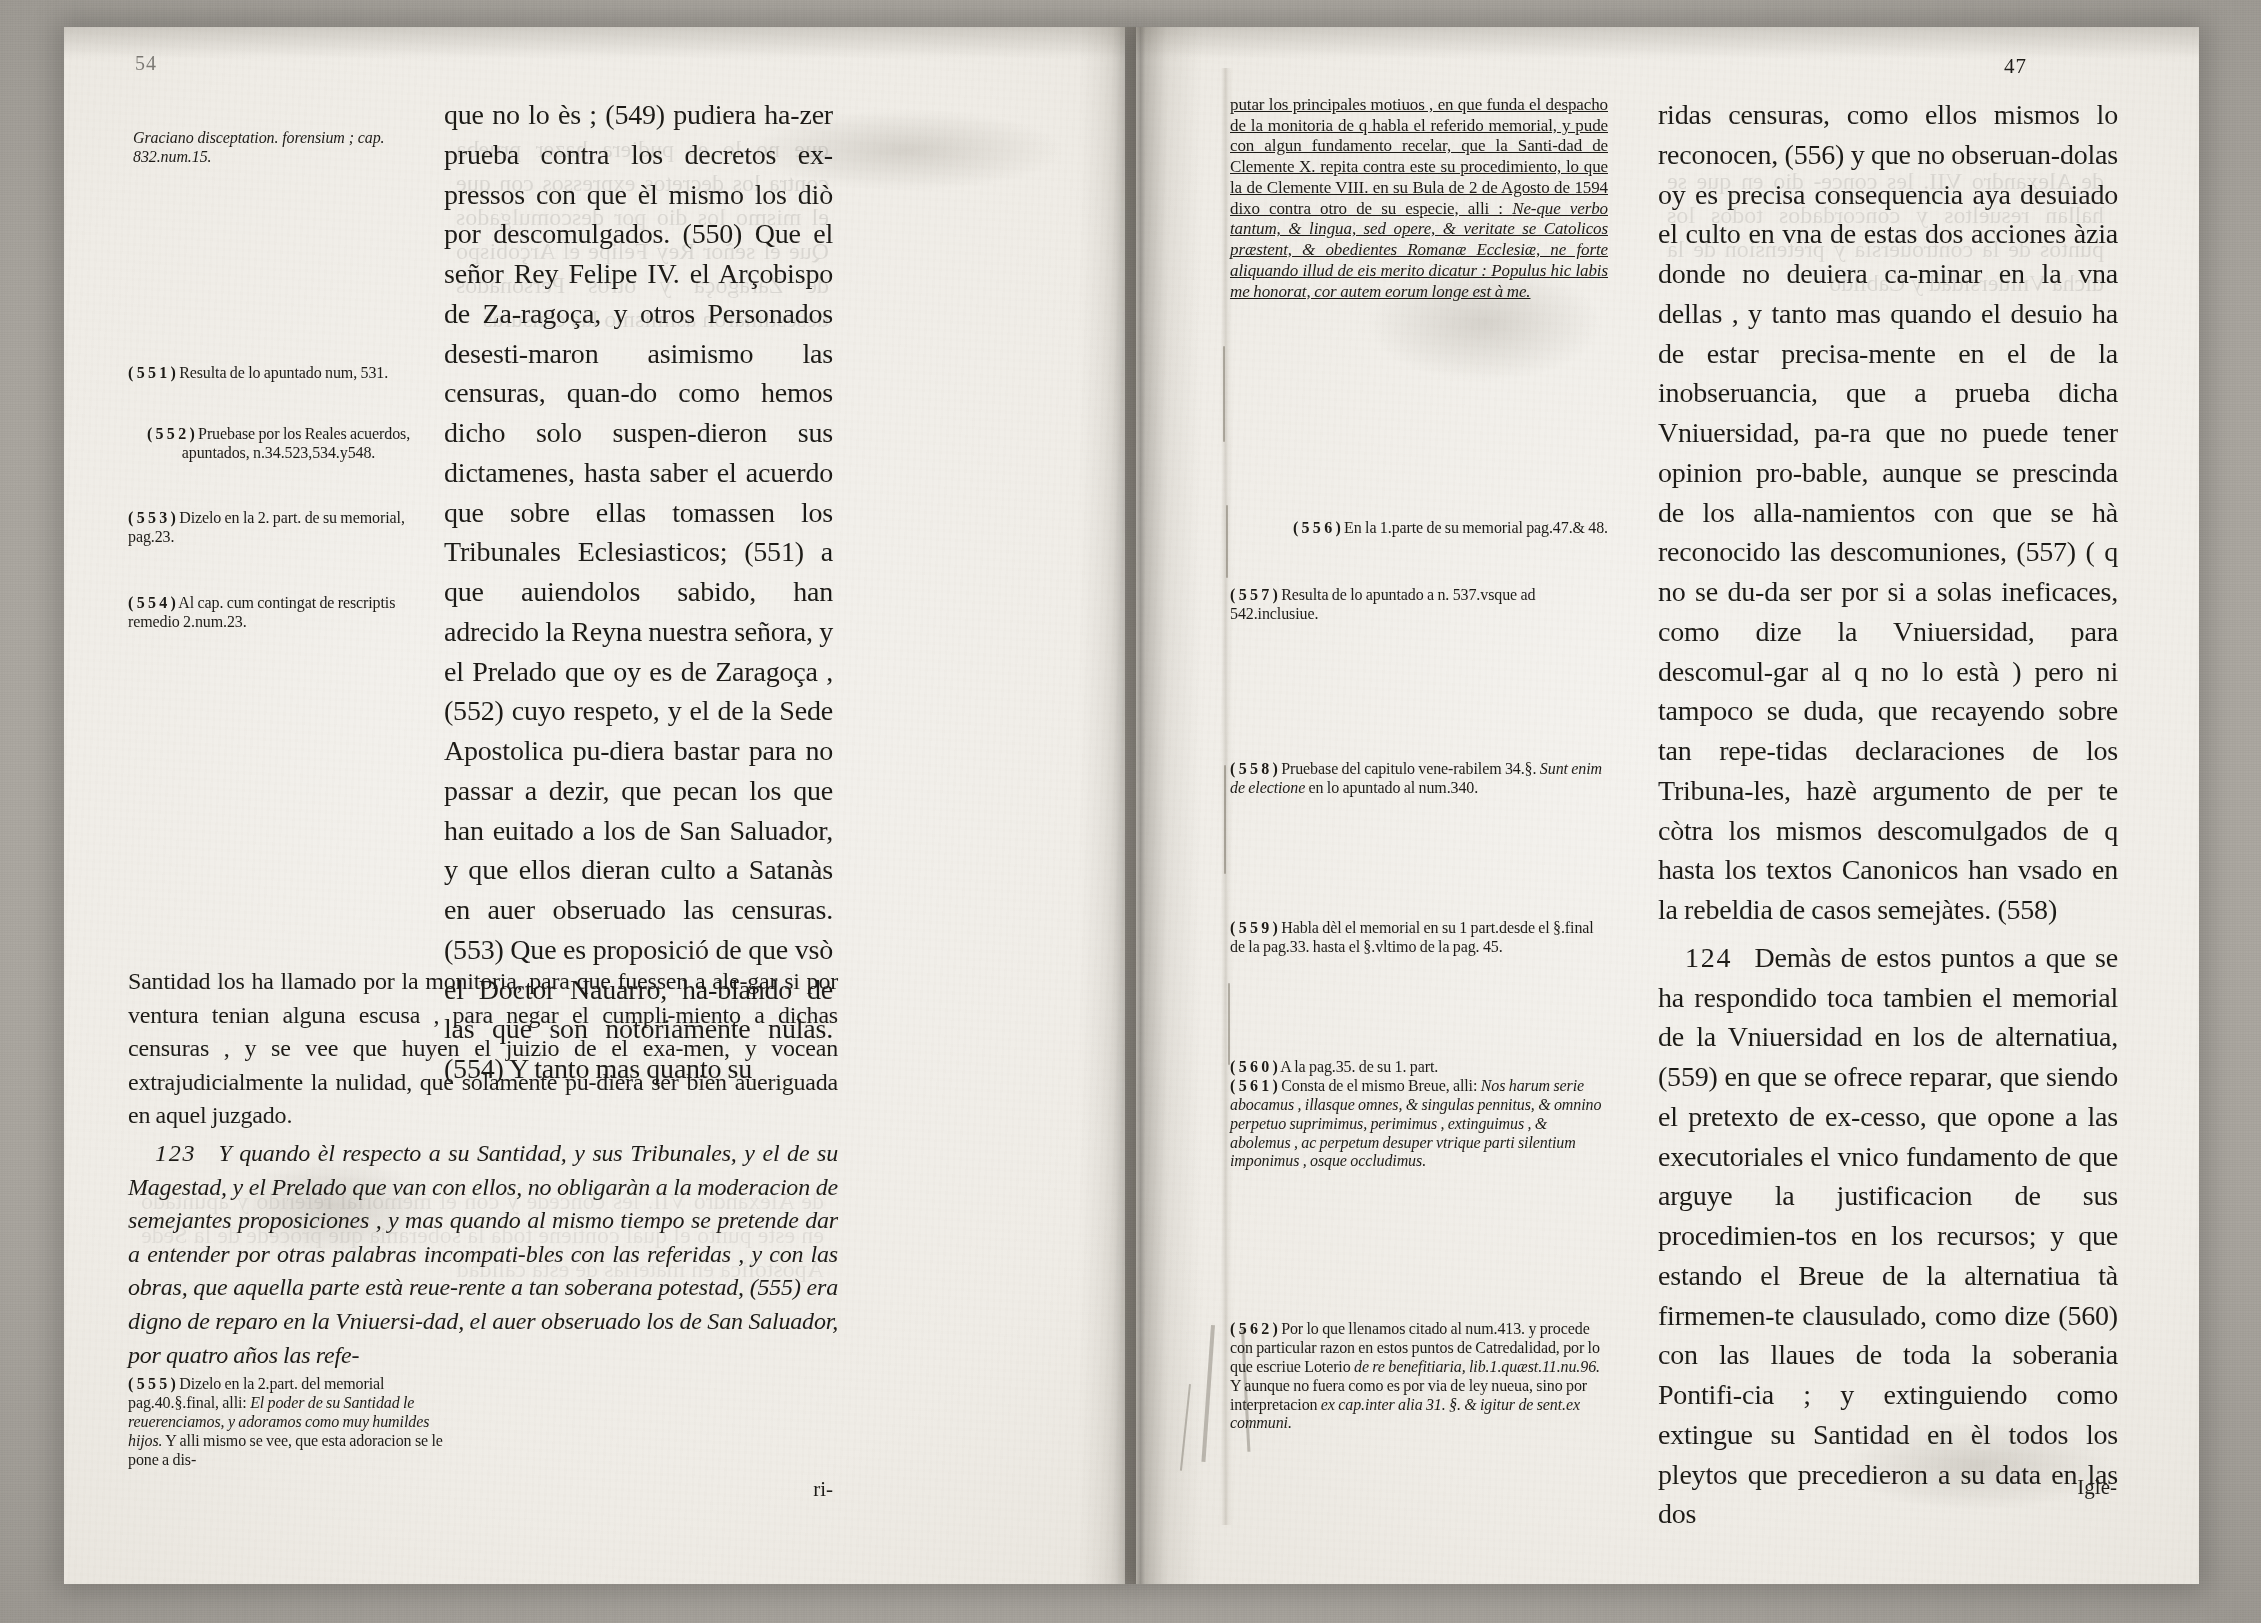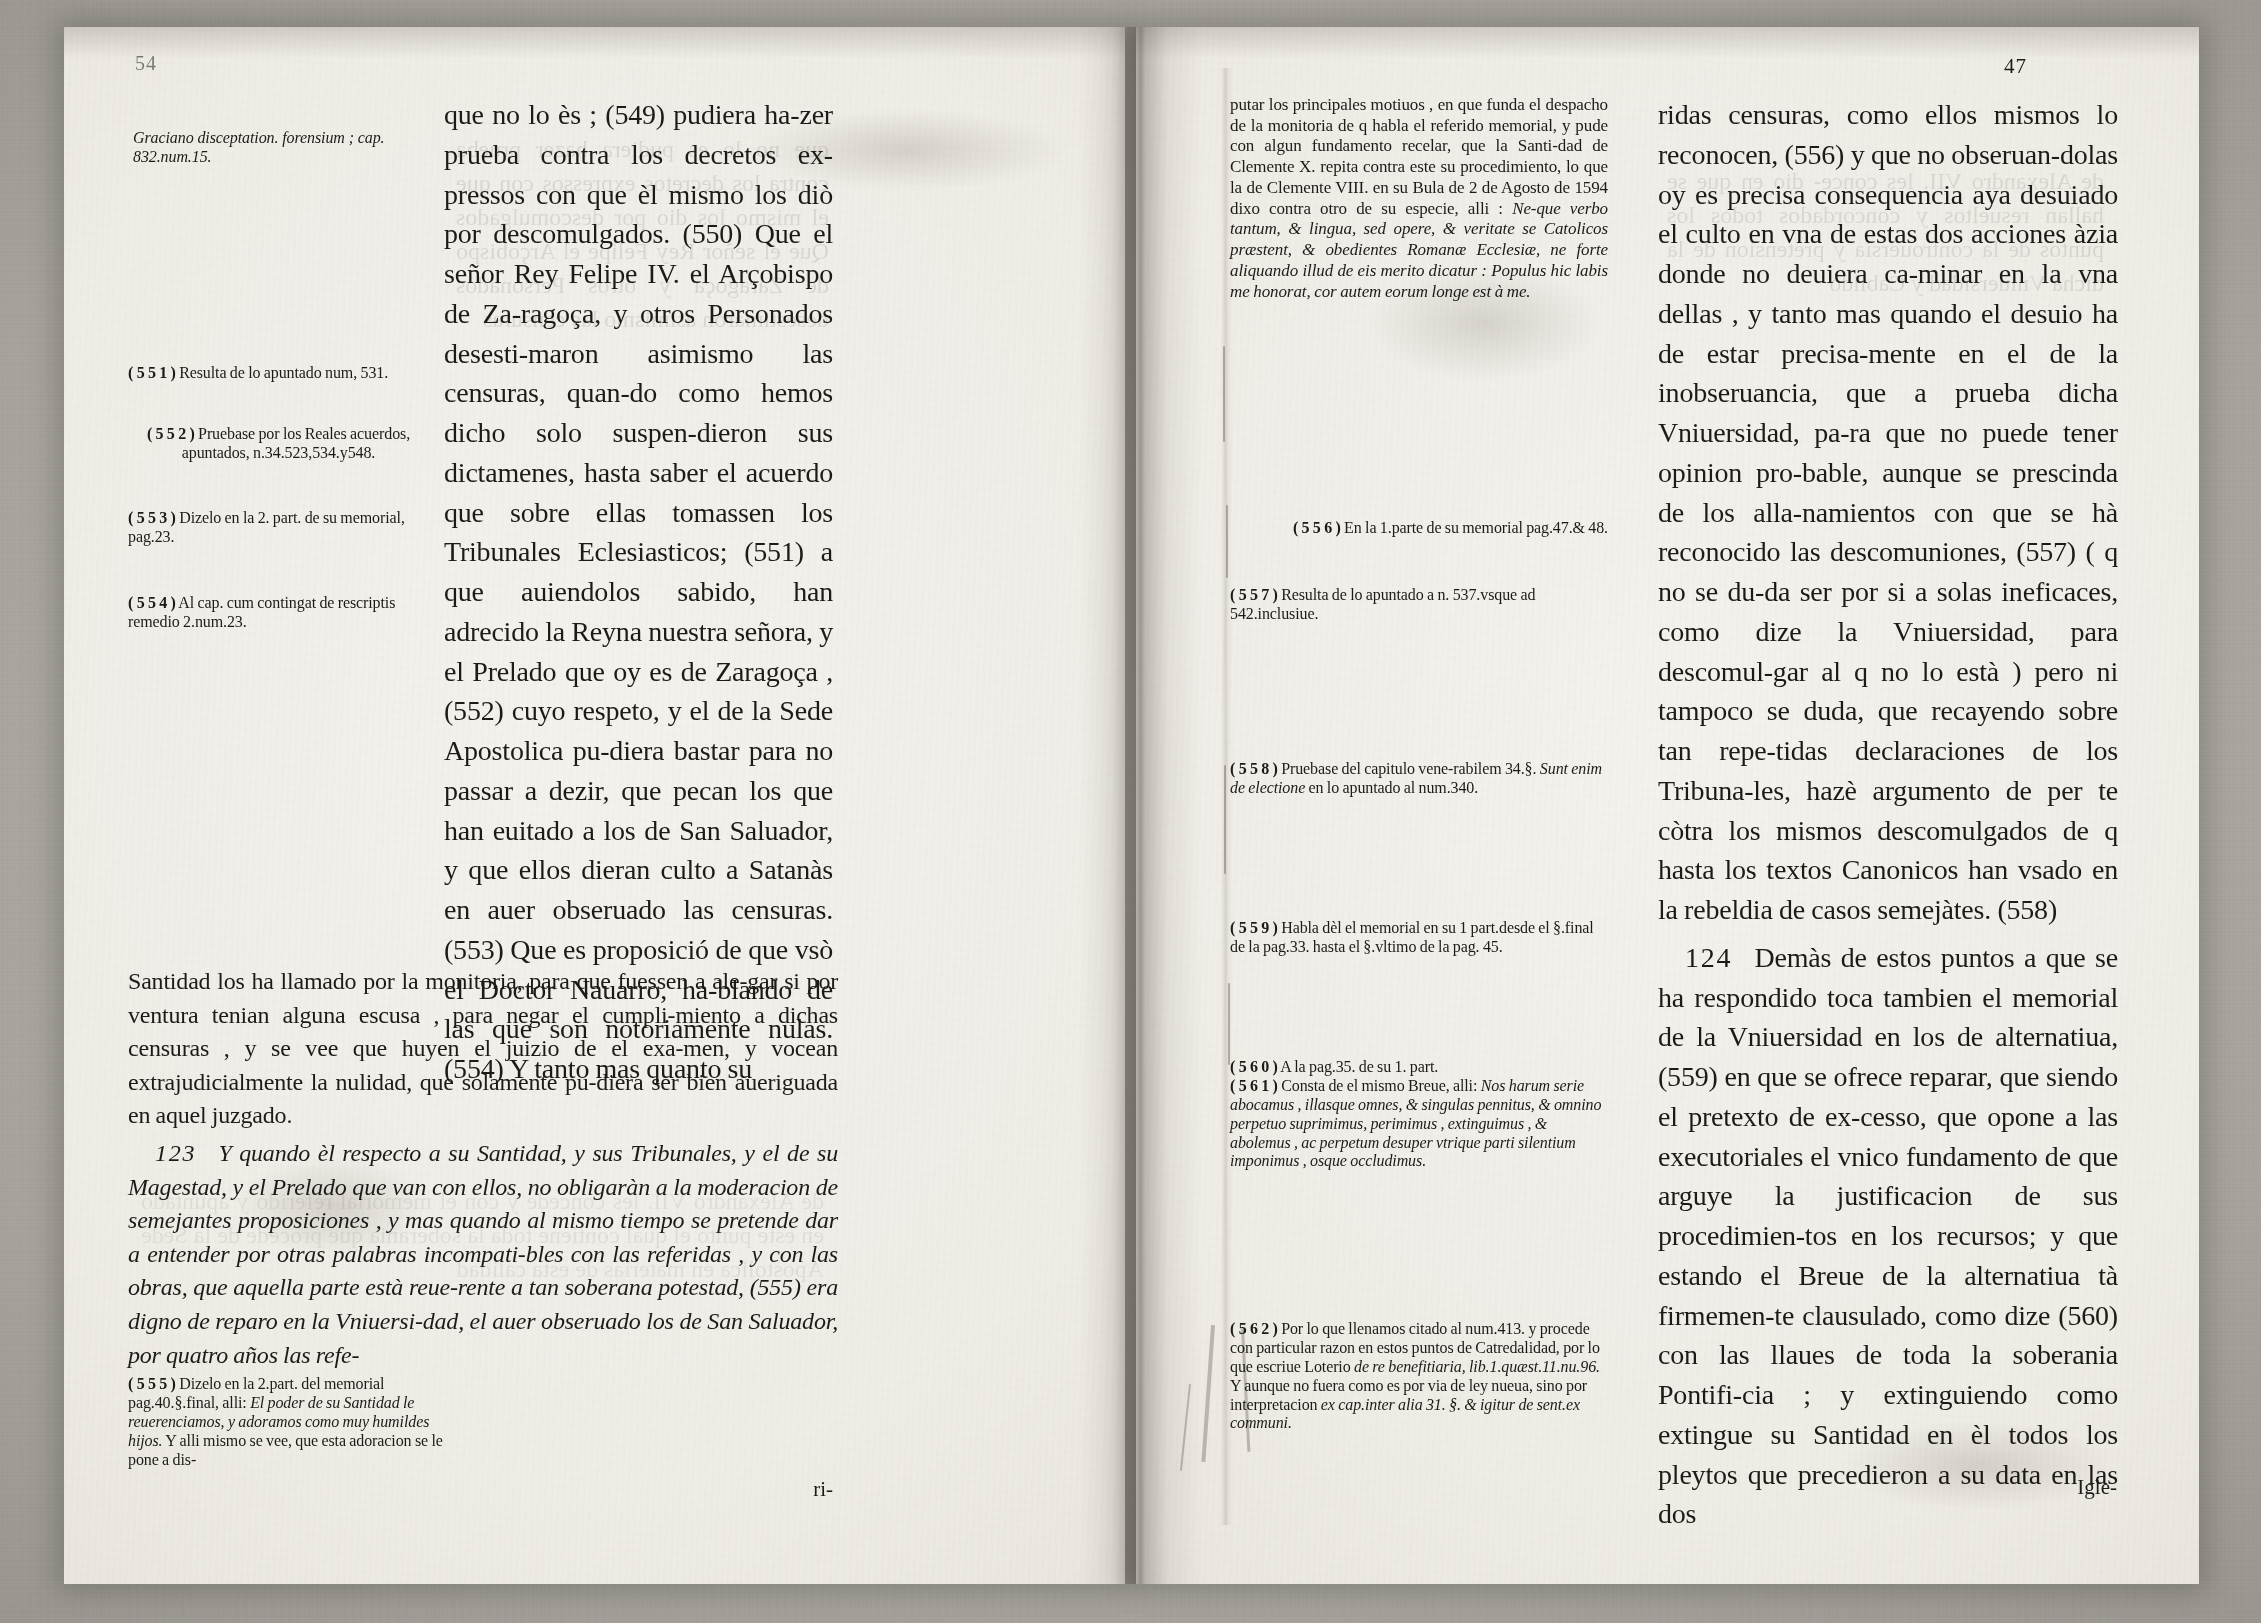--- a/index.html
+++ b/index.html
@@ -256,21 +256,21 @@
         <i>El poder de su Santidad le reuerenciamos, y adoramos como muy humildes hijos.</i>
         <span>Y alli mismo se vee, que esta adoracion se le pone a dis-</span>
       </div>
     </div>
 
     <div class="t catchword" style="position:absolute; left:628px; top:1450px; width:141px;">ri-</div>
 
     <div class="t folio" style="position:absolute; left:1940px; top:27px; width:109px; ">47</div>
 
     <div class="col" style="left:1166px; top:68px; width:378px;">
-      <div class="t note" style="font-size:17px; line-height:1.22; text-align:justify;">
+      <div class="t note" style="font-size:17px; line-height:1.22; text-align:justify;text-decoration:underline;">
         <span>putar los principales motiuos , en que funda el despacho de la monitoria de q habla el referido memorial, y pude con algun fundamento recelar, que la Santi-dad de Clemente X. repita contra este su procedimiento, lo que la de Clemente VIII. en su Bula de 2 de Agosto de 1594 dixo contra otro de su especie, alli :</span>
         <i>Ne-que verbo tantum, &amp; lingua, sed opere, &amp; veritate se Catolicos præstent, &amp; obedientes Romanæ Ecclesiæ, ne forte aliquando illud de eis merito dicatur : Populus hic labis me honorat, cor autem eorum longe est à me.</i>
       </div>
     </div>
 
     <div class="col" style="left:1166px; top:492px; width:378px;">
       <div class="t note" style="margin-bottom:48px;text-align:right;">
         <span class="lead">( 5 5 6 )</span>
         <span>En la 1.parte de su memorial pag.47.&amp; 48.</span>
       </div>

